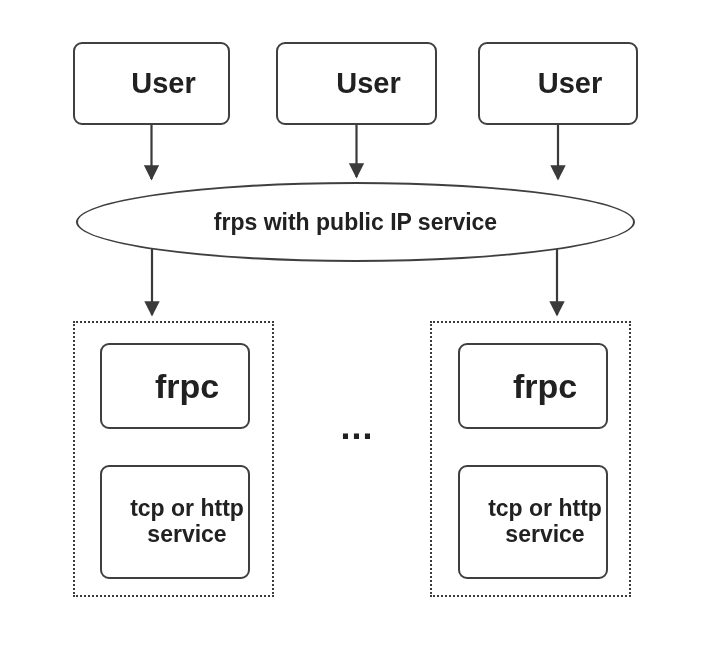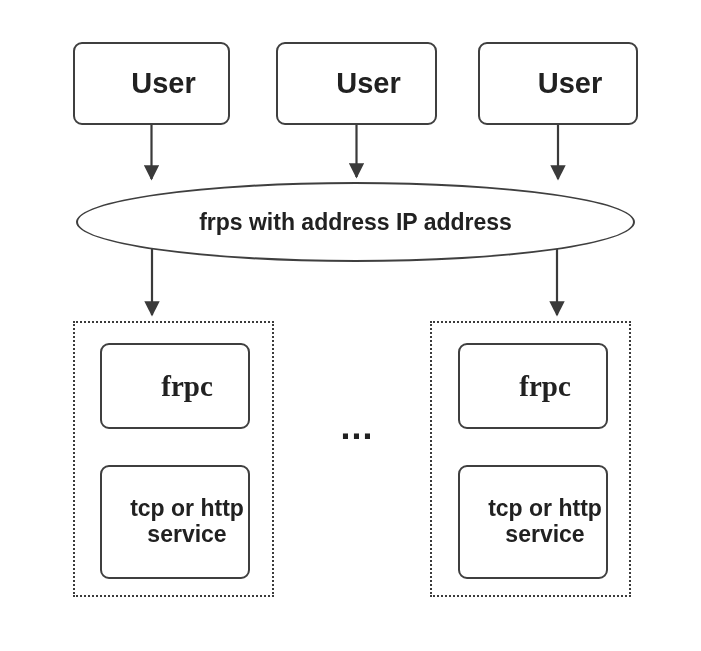--- a/index.html
+++ b/index.html
@@ -31,21 +31,21 @@
     display: flex;
     align-items: center;
     justify-content: center;
     font-weight: bold;
     color: #212121;
     box-sizing: border-box;
     text-align: center;
     padding-left: 24px;
   }
   .user-box { font-size: 29px; }
-  .frpc-box { font-size: 29px; font-family: Liberation Serif, serif; }
+  .frpc-box { font-size: 34px; }
   .svc-box  { font-size: 23px; }
   .svc-box .svc-label {
     display: inline-block;
     max-width: 124px;
     line-height: 1.12;
   }
   .ellipse-node {
     position: absolute;
     left: 76px;
     top: 182px;
@@ -123,21 +123,21 @@
 
   <div class="node-box user-box" style="left:276px; top:42px; width:161px; height:83px;">
     <span>User</span>
   </div>
 
   <div class="node-box user-box" style="left:478px; top:42px; width:160px; height:83px;">
     <span>User</span>
   </div>
 
   <div class="ellipse-node">
-    <span>frps with address IP address</span>
+    <span>frps with public IP service</span>
   </div>
 
   <div class="dotted-box dotted-left">
     <div class="node-box frpc-box inner-frpc">
       <span>frpc</span>
     </div>
     <div class="node-box svc-box inner-svc">
       <span class="svc-label">tcp or http service</span>
     </div>
   </div>

